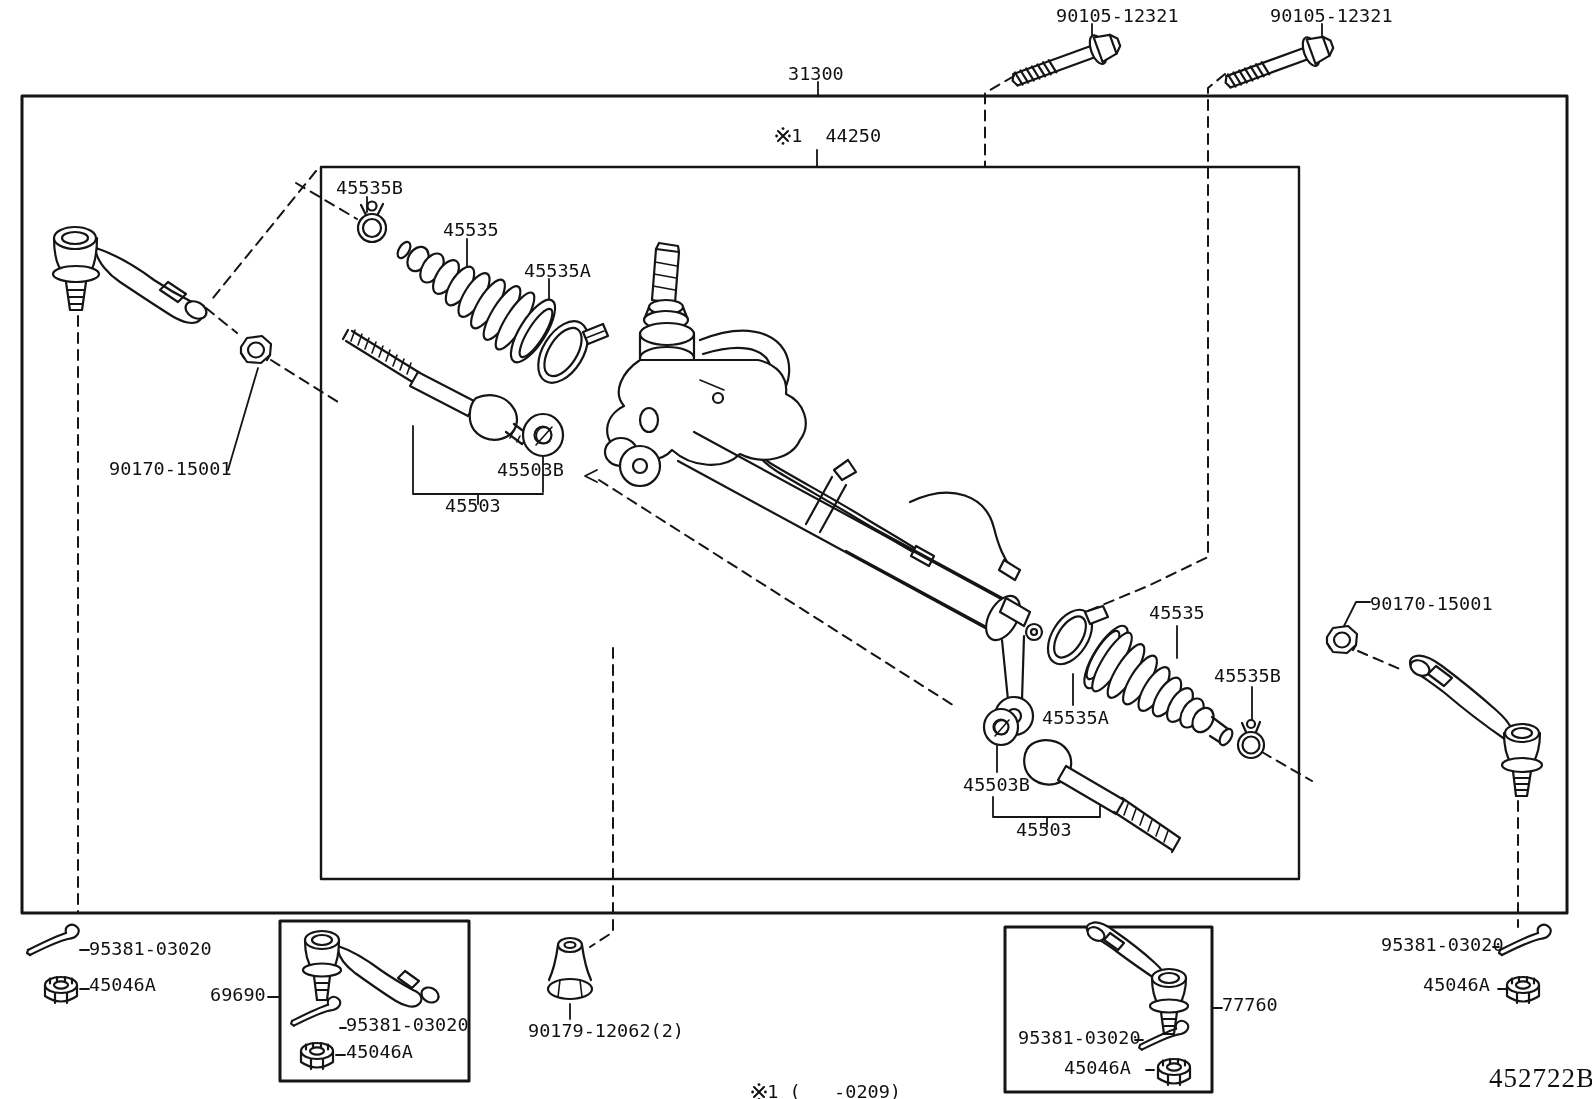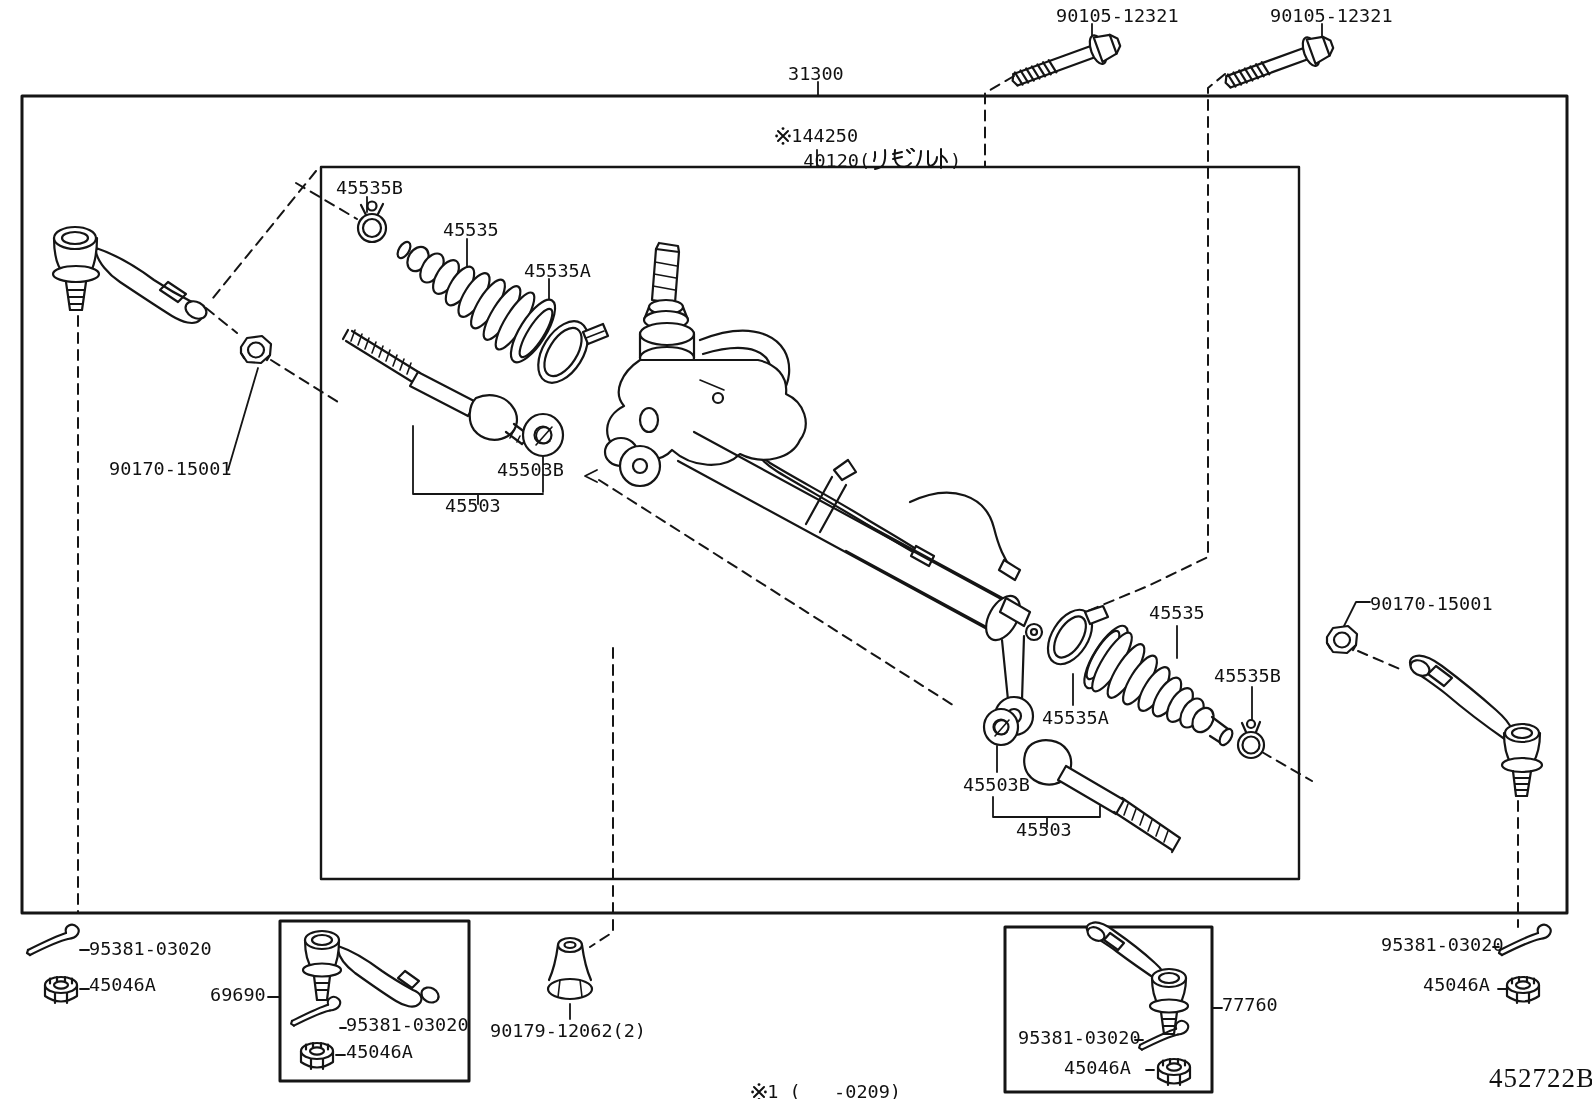--- a/index.html
+++ b/index.html
@@ -8,21 +8,21 @@
   .canvas{position:absolute;left:0;top:0;}
   .canvas *{stroke:#151515;fill:none;stroke-width:2.2;stroke-linecap:round;stroke-linejoin:round;}
   .canvas .fill{fill:#ffffff;}
   .canvas .thin{stroke-width:1.6;}
   .canvas .ln path{stroke-width:1.8;}
   .canvas .dash path{stroke-dasharray:10 7;stroke-width:2;fill:none;}
   .canvas .box{stroke-width:3;}
   .canvas .ibox{stroke-width:2.4;}
   .lbl{position:absolute;font-weight:normal;font-size:18.5px;line-height:21px;color:#111;
        white-space:pre;letter-spacing:0px;}
-  .lbl .gap{margin-left:0;}
+  .lbl .gap{margin-left:23px;}
   .mark{display:inline-block;vertical-align:-3px;}
   .kana{display:inline-block;vertical-align:-3px;margin:0 1px;}
   .code{position:absolute;font-family:"Liberation Serif","DejaVu Serif",serif;font-weight:normal;
         font-size:27px;color:#111;letter-spacing:1px;}
   .ksvg{stroke:#111;fill:none;stroke-width:2;stroke-linecap:round;stroke-linejoin:round;}
   .ksvg .dot{fill:#111;stroke:none;}
 </style>
 </head>
 <body>
 
@@ -321,53 +321,41 @@
 <div class="lbl" style="left:753px;top:104px">
   <svg class="mark ksvg" width="16" height="19" viewBox="0 0 16 19" aria-label="※">
     <path d="M3,5 L13,15 M13,5 L3,15"></path>
     <circle class="dot" cx="8" cy="2.6" r="1.4"></circle>
         <circle class="dot" cx="8" cy="17.4" r="1.4"></circle>
     <circle class="dot" cx="1.6" cy="10" r="1.4"></circle>
         <circle class="dot" cx="14.4" cy="10" r="1.4"></circle>
   </svg><span>1</span><span class="gap">44250</span>
 </div>
 
-<div class="lbl" style="left:781px;top:127px">
-  <span>40120(</span><svg class="kana ksvg" width="78" height="22" viewBox="0 0 78 22" aria-label="リビルト">
-    <path d="M4,4 C4.5,8 4,11 3,13"></path>
-    <path d="M14,2 C14.5,9 14,14 12,17 C10.5,19 7,20.5 4,21"></path>
-    <path d="M22,6 L31,4 M22,11 L31,9"></path>
-    <path d="M24,2 C23,9 23,14 27,17 C31,20 37,19 40,15"></path>
-    <path d="M36,2 L39,5 M40,0 L43,3"></path>
-    <path d="M50,3 C50,9 49,14 45,19"></path>
-    <path d="M57,3 L57,14 C57,18 60,19 63,16 C65,14 66,12 66,9"></path>
-    <path d="M70,1 L70,20 M70,7 C73,9 75,11 76,14"></path>
-  </svg><span>)</span>
-</div>
 
 <div class="lbl" style="left:336px;top:177px">45535B</div>
 <div class="lbl" style="left:443px;top:219px">45535</div>
 <div class="lbl" style="left:524px;top:260px">45535A</div>
 <div class="lbl" style="left:109px;top:458px">90170-15001</div>
 <div class="lbl" style="left:497px;top:459px">45503B</div>
 <div class="lbl" style="left:445px;top:495px">45503</div>
 
 <div class="lbl" style="left:1149px;top:602px">45535</div>
 <div class="lbl" style="left:1370px;top:593px">90170-15001</div>
 <div class="lbl" style="left:1214px;top:665px">45535B</div>
 <div class="lbl" style="left:1042px;top:707px">45535A</div>
 <div class="lbl" style="left:963px;top:774px">45503B</div>
 <div class="lbl" style="left:1016px;top:819px">45503</div>
 
 <div class="lbl" style="left:89px;top:938px">95381-03020</div>
 <div class="lbl" style="left:89px;top:974px">45046A</div>
 <div class="lbl" style="left:210px;top:984px">69690</div>
 <div class="lbl" style="left:346px;top:1014px">95381-03020</div>
 <div class="lbl" style="left:346px;top:1041px">45046A</div>
-<div class="lbl" style="left:490px;top:1020px">90179-12062(2)</div>
+<div class="lbl" style="left:528px;top:1020px">90179-12062(2)</div>
 
 <div class="lbl" style="left:729px;top:1060px">
   <svg class="mark ksvg" width="16" height="19" viewBox="0 0 16 19" aria-label="※">
     <path d="M3,5 L13,15 M13,5 L3,15"></path>
     <circle class="dot" cx="8" cy="2.6" r="1.4"></circle>
         <circle class="dot" cx="8" cy="17.4" r="1.4"></circle>
     <circle class="dot" cx="1.6" cy="10" r="1.4"></circle>
         <circle class="dot" cx="14.4" cy="10" r="1.4"></circle>
   </svg><span>1</span><span> (   -0209)</span>
 </div>

